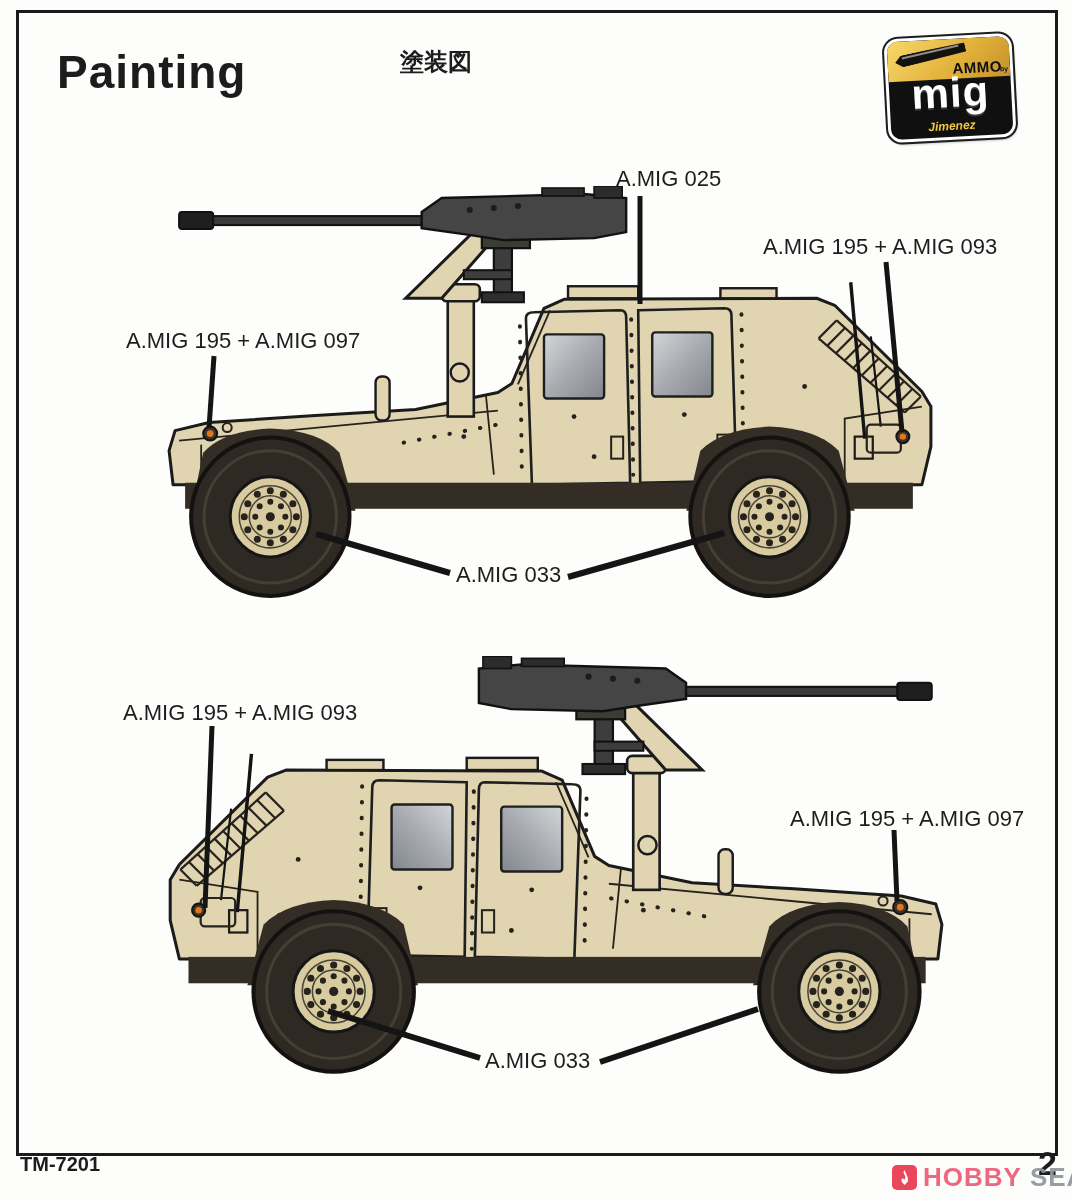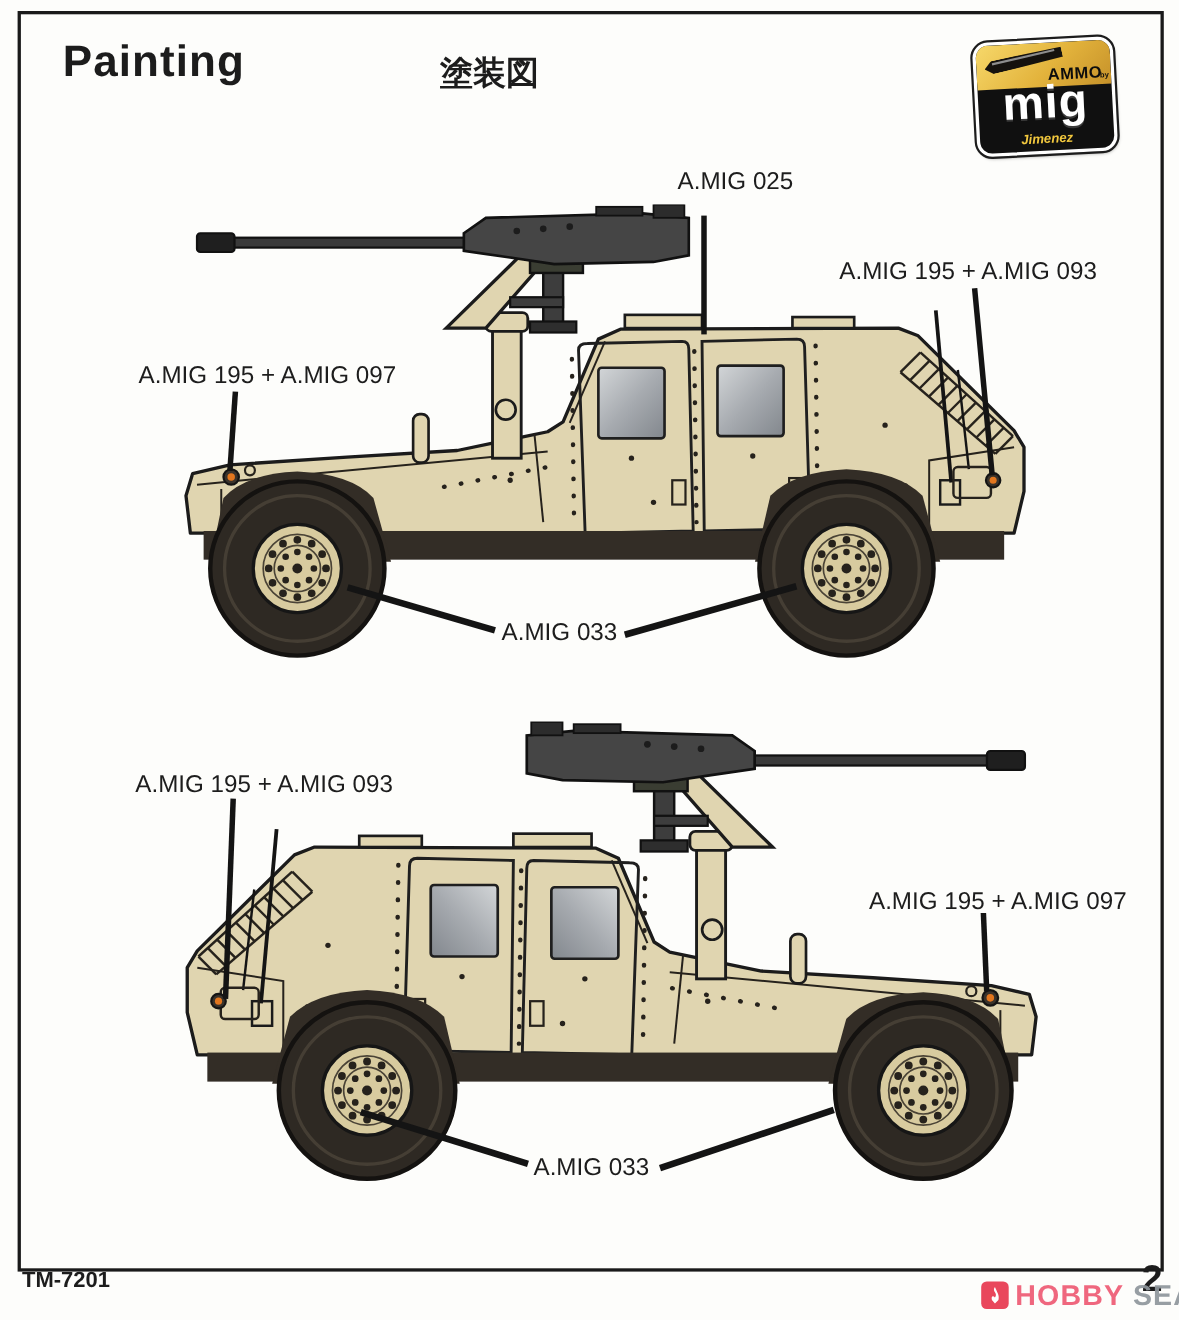--- a/index.html
+++ b/index.html
@@ -1,22 +1,22 @@
 <!DOCTYPE html>
 <html><head>
 <meta charset="utf-8">
 <style>
   html,body{margin:0;padding:0;background:#e8e8e8;}
   #page{position:relative;width:1072px;height:1200px;background:#fdfdfb;overflow:hidden;
         font-family:"Liberation Sans",sans-serif;color:#1c1c1c;}
   #frame{position:absolute;left:16px;top:10px;width:1036px;height:1140px;border:3px solid #1a1a1a;}
   
-  #title-en{position:absolute;left:57px;top:34px;font-size:40px;font-weight:bold;letter-spacing:1px;text-align:right;}
+  #title-en{position:absolute;left:57px;top:45px;font-size:46px;font-weight:bold;letter-spacing:1px;text-align:right;}
   #title-cn{position:absolute;left:232px;top:46px;font-size:30px;font-weight:bold;}
-  #title-jp{position:absolute;left:400px;top:46px;font-size:30px;font-weight:bold;}
+  #title-jp{position:absolute;left:400px;top:46px;font-size:24px;font-weight:bold;}
   
   #logo{position:absolute;left:886px;top:36px;width:122px;height:98px;transform:rotate(-3deg);
         border:3px solid #fff;outline:2px solid #1d1d1d;border-radius:14px;overflow:hidden;
         box-shadow:1px 2px 3px rgba(0,0,0,.35);background:#101010;}
   #logo-top{position:relative;height:40px;background:linear-gradient(135deg,#f6d86a 0%,#e3b33c 55%,#c6922a 100%);}
   .bullet{position:absolute;left:7px;top:9px;width:72px;height:12px;background:#15120e;
           transform:rotate(-10deg);clip-path:polygon(0 50%,10% 0,100% 12%,100% 88%,10% 100%);}
   .bullet-shine{position:absolute;left:14px;top:11px;width:58px;height:2px;background:#8d8d8d;transform:rotate(-10deg);}
   #logo-ammo{position:absolute;right:8px;bottom:2px;font-size:15px;font-weight:800;color:#0d0d0d;letter-spacing:.5px;}
   #logo-by{position:absolute;right:2px;bottom:4px;font-size:7px;font-weight:700;color:#0d0d0d;}
@@ -207,21 +207,21 @@
     <line class="leader" x1="886" y1="262" x2="902" y2="432" stroke-width="5"></line>
     <line class="leader" x1="214" y1="356" x2="209" y2="428" stroke-width="5"></line>
     <line class="leader" x1="450" y1="573" x2="316" y2="534" stroke-width="6"></line>
     <line class="leader" x1="568" y1="577" x2="724" y2="533" stroke-width="6"></line>
     <line class="leader" x1="212" y1="726" x2="205" y2="908" stroke-width="5"></line>
     <line class="leader" x1="894" y1="830" x2="897" y2="901" stroke-width="5"></line>
     <line class="leader" x1="480" y1="1058" x2="328" y2="1011" stroke-width="6"></line>
     <line class="leader" x1="600" y1="1062" x2="758" y2="1009" stroke-width="6"></line>
   </svg>
 
-  <div class="callout" style="left:616px;top:152px">A.MIG 025</div>
+  <div class="callout" style="left:616px;top:166px">A.MIG 025</div>
   <div class="callout" style="left:763px;top:234px">A.MIG 195 + A.MIG 093</div>
   <div class="callout" style="left:126px;top:328px">A.MIG 195 + A.MIG 097</div>
   <div class="callout" style="left:456px;top:562px">A.MIG 033</div>
 
   <div class="callout" style="left:123px;top:700px">A.MIG 195 + A.MIG 093</div>
   <div class="callout" style="left:790px;top:806px">A.MIG 195 + A.MIG 097</div>
   <div class="callout" style="left:485px;top:1048px">A.MIG 033</div>
 
   <div id="kit-number">TM-7201</div>
   <div id="page-number">2</div>

